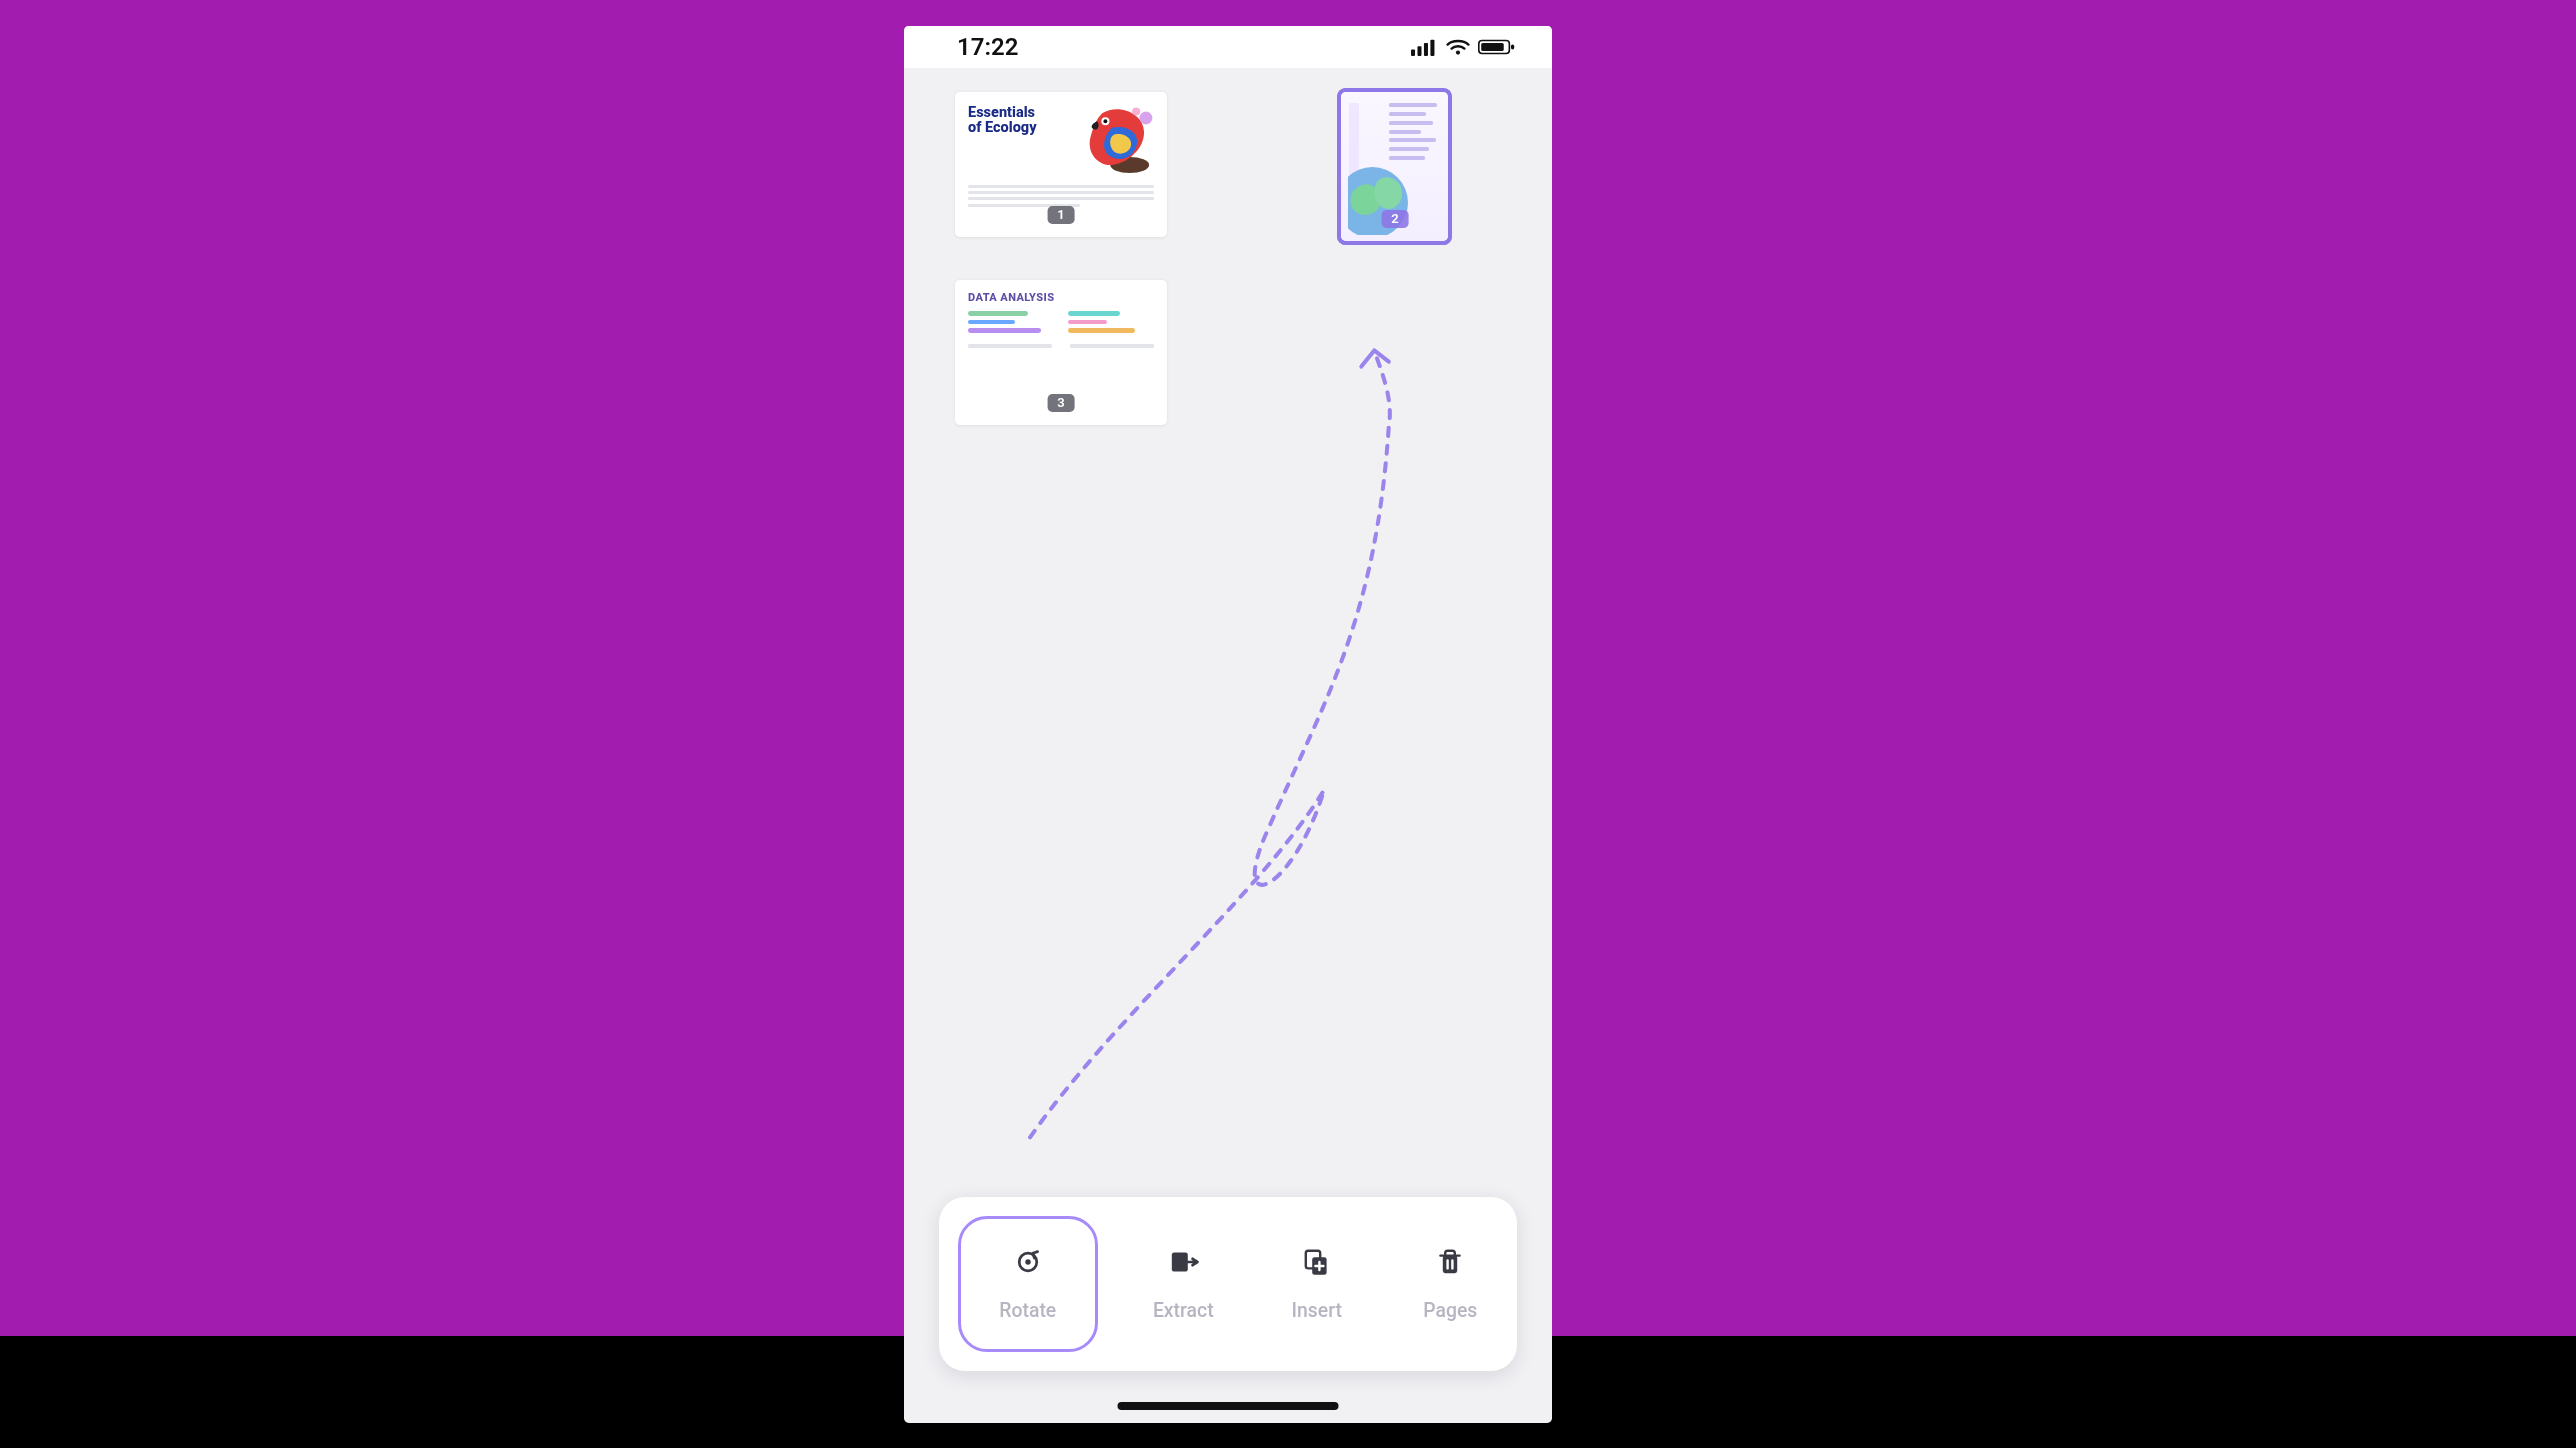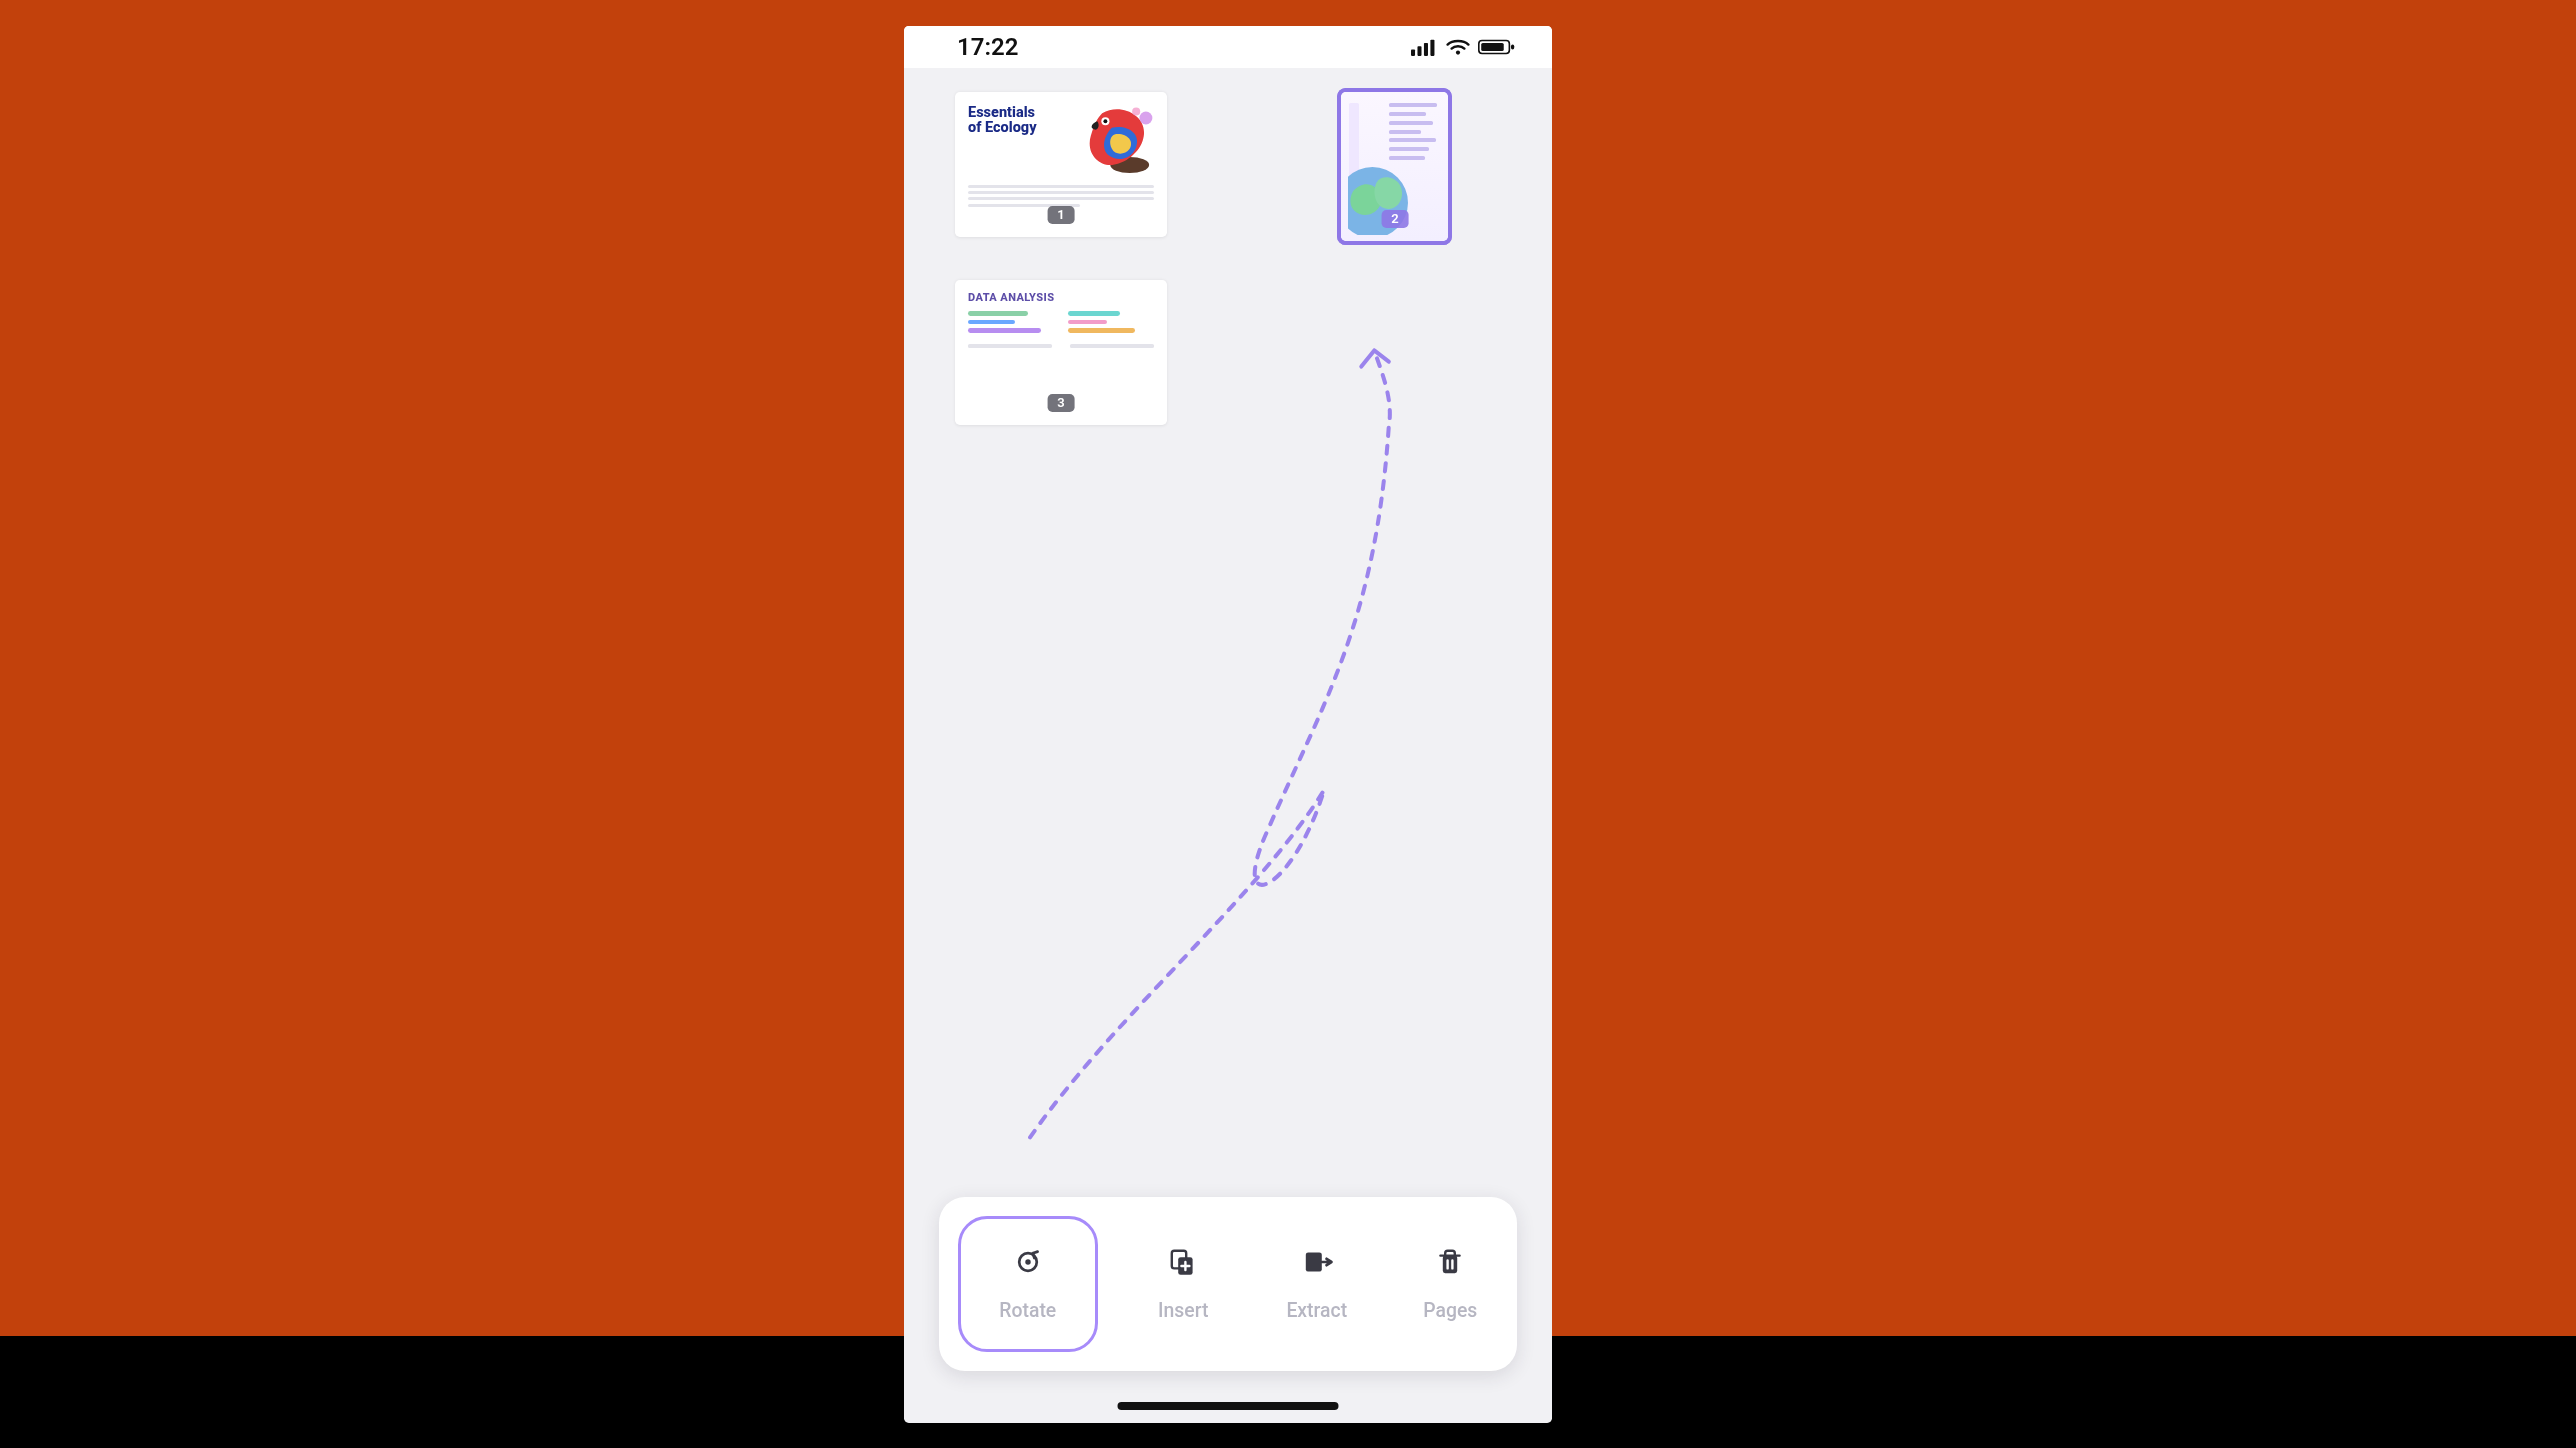--- a/index.html
+++ b/index.html
@@ -7,21 +7,21 @@
   body {
     background: #000;
     display: flex;
     align-items: center;
     justify-content: center;
     font-family: -apple-system, BlinkMacSystemFont, "Segoe UI", Roboto, Helvetica, Arial, sans-serif;
   }
   .stage {
     width: 2576px;
     height: 1336px;
-    background: #c2410c;
+    background: #a21caf;
     position: relative;
     transform-origin: top left;
   }
   .phone {
     position: absolute;
     left: 904px;
     top: 26px;
     width: 648px;
     height: 1397px;
     background: #f1f1f4;
@@ -303,32 +303,32 @@
               <g fill="none" stroke="#3a3a44" stroke-width="3.4" stroke-linecap="round">
                 <circle cx="20" cy="20" r="11"></circle>
                 <path d="M26 9 l6 -2 M26 9 l2 6"></path>
               </g>
               <circle cx="20" cy="20" r="3.4" fill="#3a3a44"></circle>
             </svg>
           <span>Rotate</span>
         </div>
         <div class="tool">
           <svg viewBox="0 0 40 40">
+              <rect x="6" y="8" width="20" height="24" rx="3" fill="#3a3a44"></rect>
+              <path d="M26 20 h10 M32 16 l6 4 -6 4" fill="none" stroke="#3a3a44" stroke-width="3.4" stroke-linecap="round" stroke-linejoin="round"></path>
+            </svg>
+          <span>Extract</span>
+        </div>
+        <div class="tool">
+          <svg viewBox="0 0 40 40">
               <rect x="6" y="6" width="18" height="22" rx="3" fill="none" stroke="#3a3a44" stroke-width="3"></rect>
               <rect x="14" y="14" width="18" height="22" rx="3" fill="#3a3a44"></rect>
               <path d="M23 20 v10 M18 25 h10" stroke="#fff" stroke-width="3" stroke-linecap="round"></path>
             </svg>
           <span>Insert</span>
-        </div>
-        <div class="tool">
-          <svg viewBox="0 0 40 40">
-              <rect x="6" y="8" width="20" height="24" rx="3" fill="#3a3a44"></rect>
-              <path d="M26 20 h10 M32 16 l6 4 -6 4" fill="none" stroke="#3a3a44" stroke-width="3.4" stroke-linecap="round" stroke-linejoin="round"></path>
-            </svg>
-          <span>Extract</span>
         </div>
         <div class="tool">
           <svg viewBox="0 0 40 40">
               <path d="M8 12 h24 M14 12 v-3 a3 3 0 0 1 3 -3 h6 a3 3 0 0 1 3 3 v3" fill="none" stroke="#3a3a44" stroke-width="3" stroke-linecap="round"></path>
               <rect x="11" y="12" width="18" height="22" rx="3" fill="#3a3a44"></rect>
               <path d="M17 18 v10 M23 18 v10" stroke="#fff" stroke-width="3" stroke-linecap="round"></path>
             </svg>
           <span>Pages</span>
         </div>
       </div>

